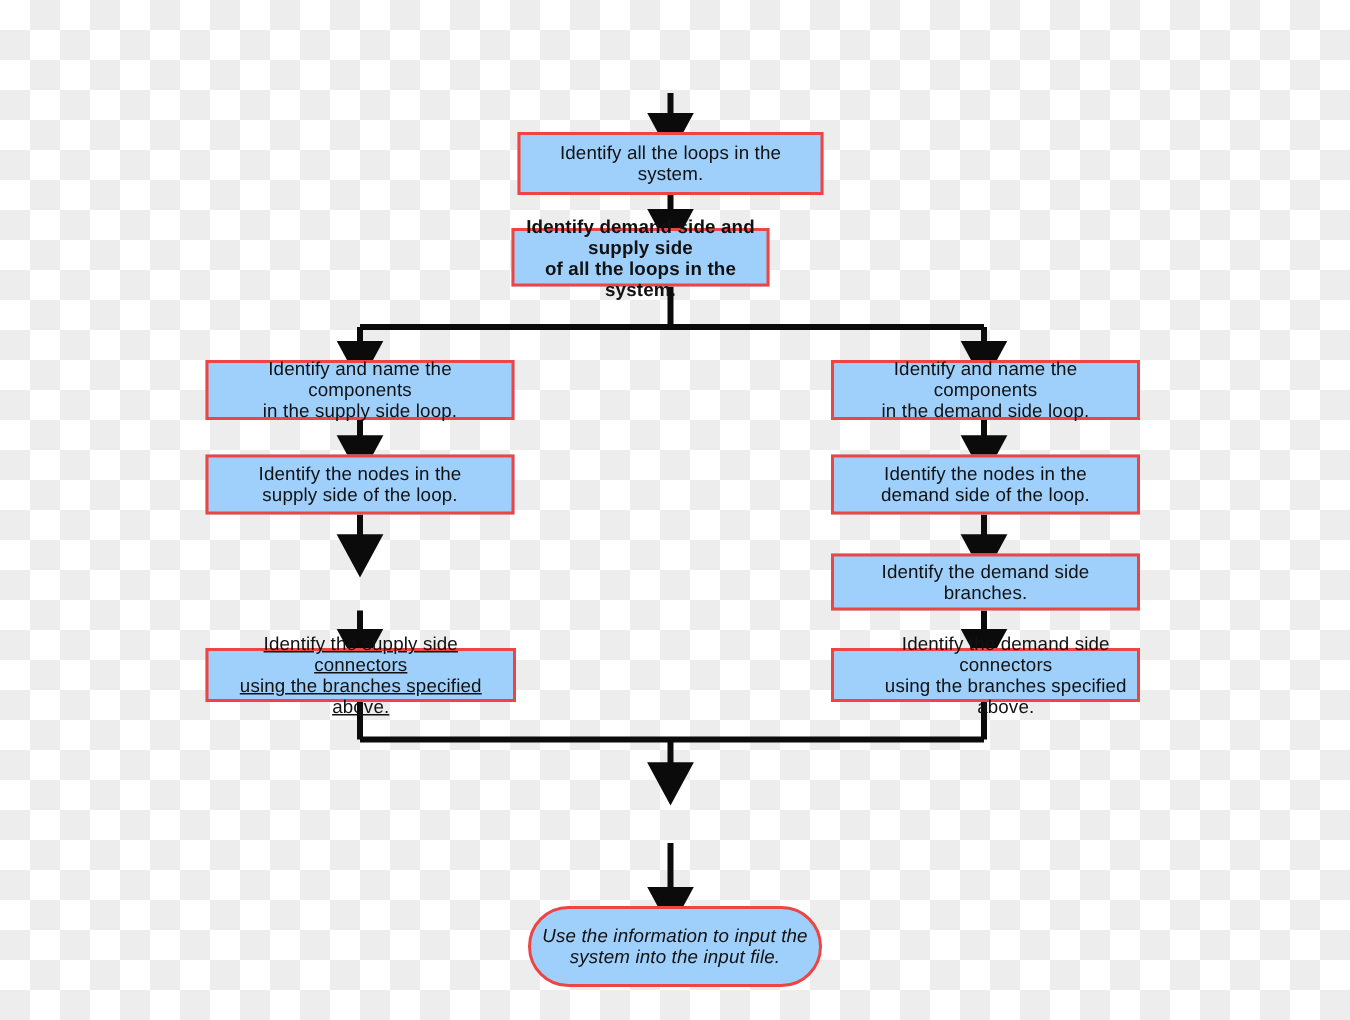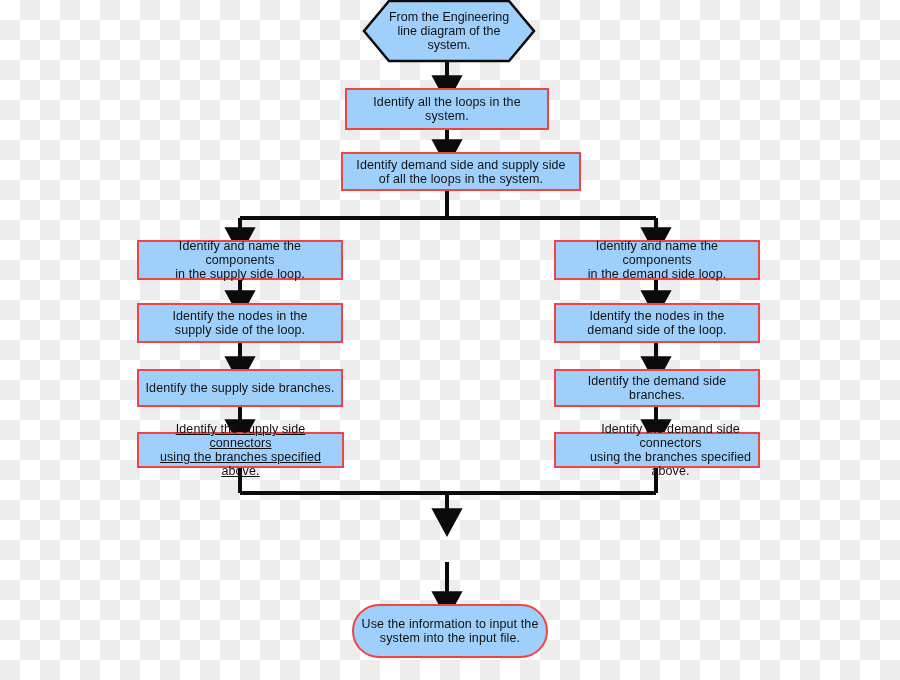--- a/index.html
+++ b/index.html
@@ -43,20 +43,21 @@
     justify-content: center;
     text-align: center;
     line-height: 1.12;
     font-size: 12.5px;
     letter-spacing: 0.1px;
     white-space: pre-line;
     padding: 0 4px;
   }
   .node.terminator {
     border-radius: 28px;
+    font-style: italic;
   }
   .hexwrap {
     position: absolute;
   }
   .hexwrap svg {
     position: absolute;
     left: 0;
     top: 0;
     overflow: visible;
   }
@@ -115,51 +116,40 @@
       <path d="M656,468 L656,493"></path>
 
       <path d="M240,493 L656,493"></path>
 
       <path d="M447,493 L447,521" marker-end="url(#arrow)"></path>
 
       <path d="M447,562 L447,604" marker-end="url(#arrow)"></path>
     </g>
   </svg>
 
-  <div class="hexwrap" style="left:363px; top:0px; width:172px; height:62px;">
-    <svg width="172" height="62" viewBox="0 0 172 62">
-      <polygon points="26,1 146,1 171,31 146,61 26,61 1,31" fill="#9fd0fb" stroke="#0b0b0b" stroke-width="2.5"></polygon>
-    </svg>
-    <div class="hexlabel">From the Engineering
-line diagram of the
-system.</div>
-  </div>
 
   <div class="node" style="left:345px; top:88px; width:204px; height:42px;">
     <span>Identify all the loops in the system.</span>
   </div>
 
-  <div class="node" style="left:341px; top:152px; width:240px; height:39px;">
+  <div class="node" style="left:341px; top:152px; width:172px; height:39px;font-weight:bold;">
     <span>Identify demand side and supply side
 of all the loops in the system.</span>
   </div>
 
   <div class="node" style="left:137px; top:240px; width:206px; height:40px;">
     <span>Identify and name the components
 in the supply side loop.</span>
   </div>
 
   <div class="node" style="left:137px; top:303px; width:206px; height:40px;">
     <span>Identify the nodes in the
 supply side of the loop.</span>
   </div>
 
-  <div class="node" style="left:137px; top:369px; width:206px; height:38px;">
-    <span>Identify the supply side branches.</span>
-  </div>
 
   <div class="node" style="left:137px; top:432px; width:207px; height:36px;text-decoration:underline;">
     <span>Identify the supply side connectors
 using the branches specified above.</span>
   </div>
 
   <div class="node" style="left:554px; top:240px; width:206px; height:40px;">
     <span>Identify and name the components
 in the demand side loop.</span>
   </div>

